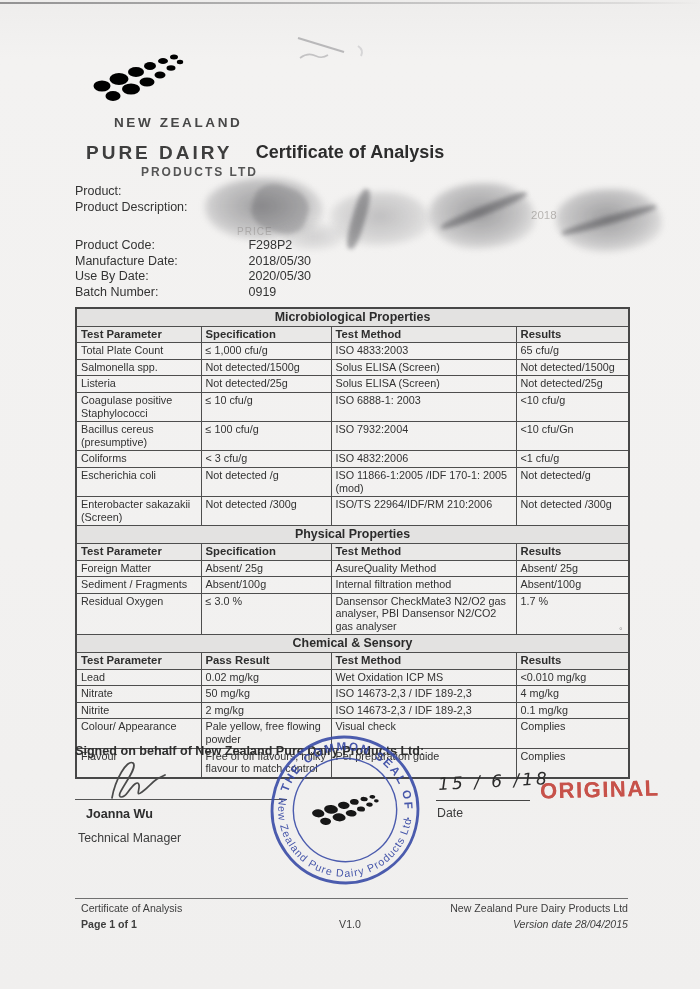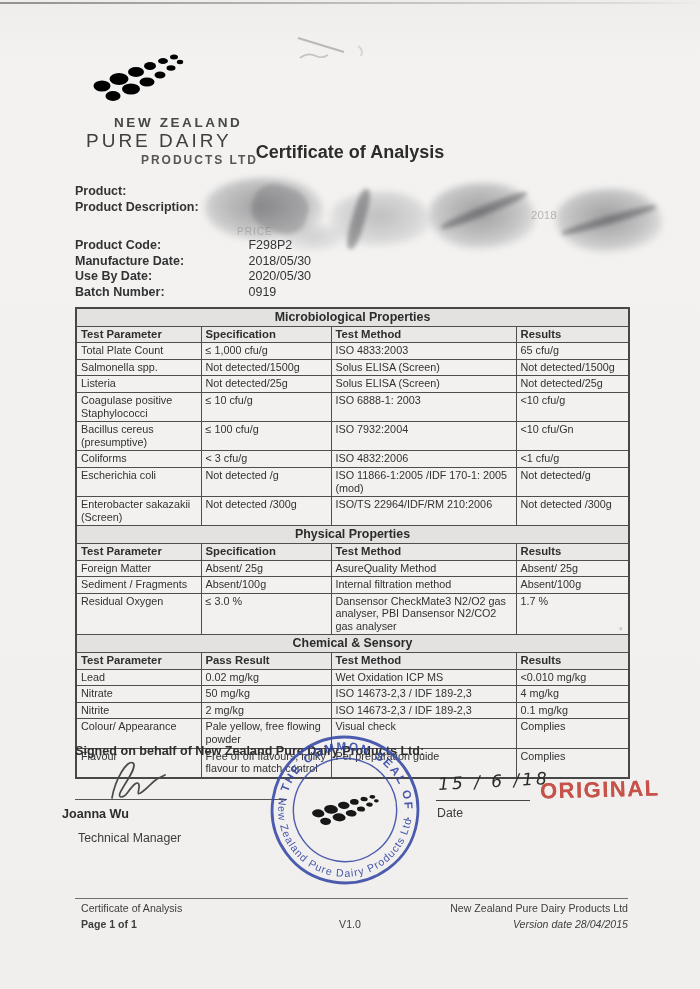--- a/index.html
+++ b/index.html
@@ -8,52 +8,52 @@
     position:relative;width:700px;height:989px;overflow:hidden;
     background:linear-gradient(180deg,#eeedec 0%,#f3f2f1 6%,#f2f1f0 55%,#f0efee 100%);
     font-family:"Liberation Sans","DejaVu Sans",sans-serif;color:#3a3a3a;
   }
   .top-edge{position:absolute;top:2px;left:0;width:100%;height:2px;
     background:linear-gradient(90deg,rgba(70,70,72,.55),rgba(110,110,112,.35) 55%,rgba(140,140,140,.18) 90%,transparent);}
   
   .logo{position:absolute;left:86px;top:50px;width:190px;}
   .logo svg{display:block;}
   .logo-l1{font-size:13.5px;letter-spacing:2.6px;font-weight:600;color:#474747;margin-top:3px;padding-left:28px;}
-  .logo-l2{font-size:19px;letter-spacing:3px;font-weight:400;color:#3e3e3e;margin-top:0px;}
+  .logo-l2{font-size:19px;letter-spacing:3px;font-weight:700;color:#3e3e3e;margin-top:12px;}
   .logo-l3{font-size:12px;letter-spacing:2px;font-weight:bold;color:#555;text-align:right;width:172px;margin-top:1px;}
   
   .doc-title{position:absolute;left:0;top:142px;width:700px;text-align:center;
     font-size:18px;font-weight:bold;color:#2c2c2c;}
   
   .pi-block{position:absolute;left:75px;font-size:12.5px;color:#333;}
   .pi-b1{top:184px;}
   .pi-b2{top:238px;}
   .pi-row{height:15.5px;line-height:15.5px;white-space:nowrap;}
-  .pi-label{display:inline-block;width:170px;font-weight:bold;}
+  .pi-label{display:inline-block;width:170px;}
   .pi-value{display:inline-block;}
   
   .smudge{position:absolute;filter:blur(3px);border-radius:52% 44% 58% 46%/46% 56% 44% 54%;}
   .smudge-dark{background:radial-gradient(ellipse at 48% 45%,rgba(82,82,86,.52),rgba(112,112,116,.34) 52%,rgba(140,140,142,.16) 74%,transparent 90%);}
   .smudge-mid{background:radial-gradient(ellipse at 50% 45%,rgba(110,110,114,.38),rgba(135,135,138,.24) 55%,rgba(155,155,156,.10) 76%,transparent 90%);}
   .smudge-light{background:radial-gradient(ellipse at 50% 50%,rgba(130,130,134,.30),rgba(150,150,152,.16) 60%,transparent 85%);}
   .streak{position:absolute;filter:blur(2px);background:rgba(62,62,66,.42);border-radius:40%;}
   .faint-text{position:absolute;color:#b9b6b3;}
   .top-mark{position:absolute;left:292px;top:32px;}
   
   .tbl-wrap{position:absolute;left:75px;top:307px;width:492px;}
   table{width:100%;border-collapse:collapse;table-layout:fixed;font-size:10.8px;line-height:12.6px;color:#323232;}
   td,th{border:1px solid #4e4e4e;padding:1px 4px 2px 4px;vertical-align:top;text-align:left;font-weight:normal;overflow:hidden;}
   table{border:2px solid #474747;}
   tr.sec-row td{background:#e3e2e1;font-weight:bold;text-align:center;font-size:12.4px;padding:2px 0;color:#2b2b2b;}
   tr.hdr-row td{background:#e9e8e7;font-weight:bold;font-size:11.3px;color:#2e2e2e;}
   
   .signed-line{position:absolute;left:75px;top:744px;font-size:12.6px;font-weight:bold;color:#2e2e2e;}
   .sig-svg{position:absolute;left:96px;top:754px;}
   .sig-rule{position:absolute;left:75px;top:799px;width:212px;border-top:1.5px solid #555;}
-  .sig-name{position:absolute;left:62px;top:807px;font-size:12.6px;font-weight:bold;color:#2e2e2e;}
+  .sig-name{position:absolute;left:86px;top:807px;font-size:12.6px;font-weight:bold;color:#2e2e2e;}
   .sig-role{position:absolute;left:78px;top:831px;font-size:12.3px;color:#3d3d3d;}
   .seal{position:absolute;left:262px;top:727px;width:166px;height:166px;opacity:.9;transform:rotate(9deg);}
   .seal circle{fill:none;stroke:#3a4ca7;}
   .seal text{fill:#3547a3;font-family:"Liberation Sans","DejaVu Sans",sans-serif;}
   .hand-date{position:absolute;left:438px;top:771px;font-size:17px;color:#2b2b2b;
     font-family:"DejaVu Sans",sans-serif;font-style:italic;letter-spacing:3px;transform:rotate(-3deg);white-space:nowrap;}
   .date-rule{position:absolute;left:436px;top:800px;width:94px;border-top:1.4px solid #444;}
   .date-label{position:absolute;left:437px;top:806px;font-size:12.3px;color:#3c3c3c;}
   .stamp{position:absolute;left:540px;top:777px;font-size:22px;font-weight:bold;color:#c4453d;
     letter-spacing:1.5px;transform:rotate(-1.5deg);text-shadow:0 0 .5px rgba(196,69,61,.8);opacity:.92;}

